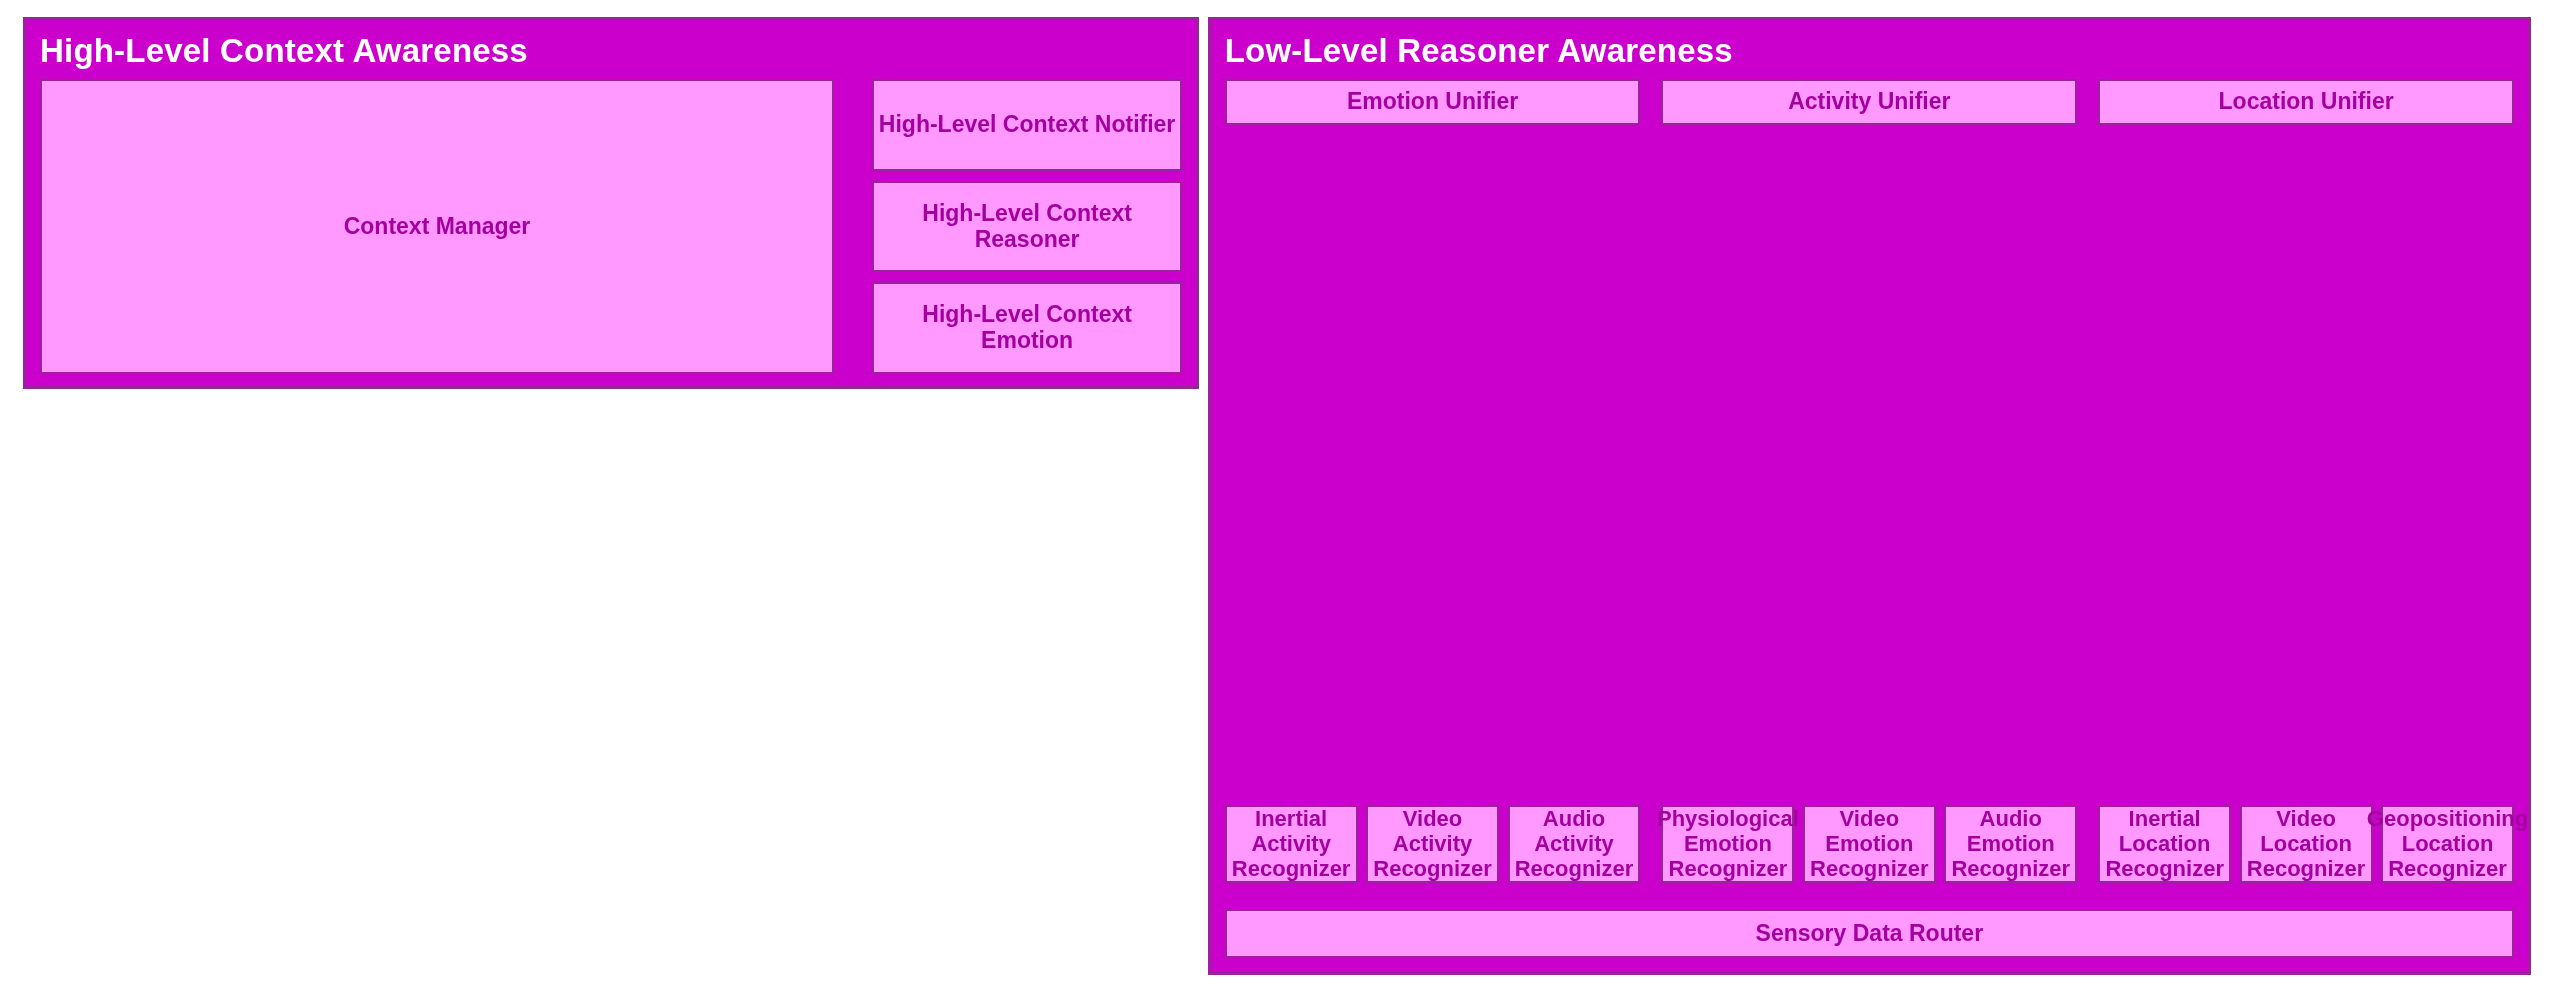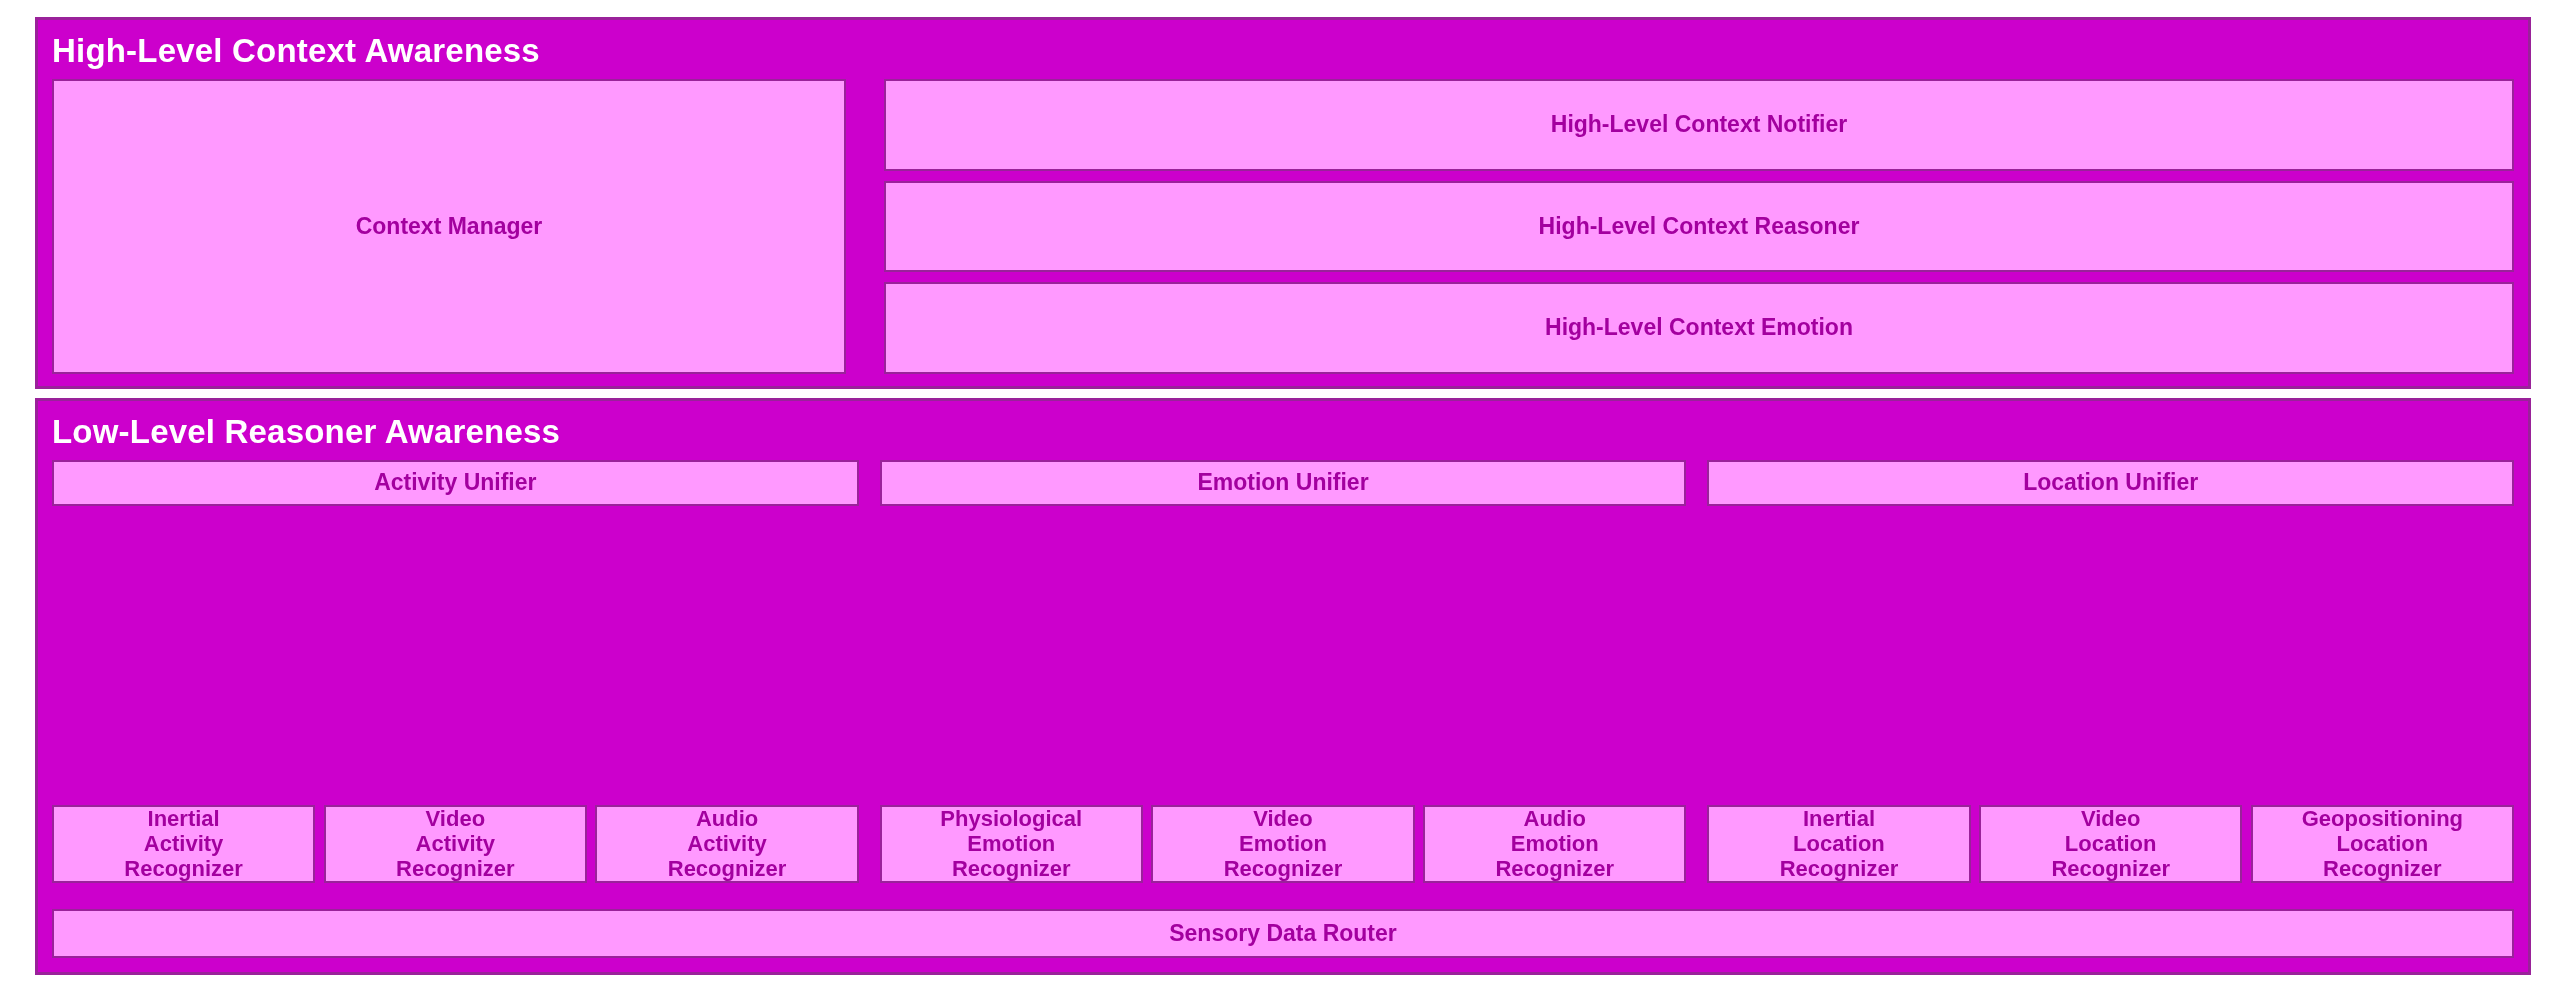--- a/index.html
+++ b/index.html
@@ -13,23 +13,23 @@
     font-family: "Liberation Sans", sans-serif;
     overflow: hidden;
   }
 
   .diagram {
     position: absolute;
     left: 0; top: 0;
     width: 2548px;
     height: 991px;
     box-sizing: border-box;
-    padding: 17px 17px 16px 35px;
-    display: flex;
-    flex-direction: column;
+    padding: 17px 17px 16px 23px;
+    display: flex;
+    flex-direction: row;
     gap: 8.5px;
   }
 
   
   .layer {
     background: #cc00cc;
     border: 3.1px solid #9a229a;
     box-sizing: border-box;
     display: flex;
     flex-direction: column;
@@ -156,22 +156,22 @@
     </div>
   </section>
 
   <section class="layer layer-low">
     <div class="layer-title">Low-Level Reasoner Awareness</div>
 
     <div class="low-body">
 
 
       <div class="unifier-row">
+        <div class="box">Emotion Unifier</div>
         <div class="box">Activity Unifier</div>
-        <div class="box">Emotion Unifier</div>
         <div class="box">Location Unifier</div>
       </div>
 
       <div class="recognizer-row">
 
         <div class="recognizer-group">
           <div class="box">Inertial<br>Activity<br>Recognizer</div>
           <div class="box">Video<br>Activity<br>Recognizer</div>
           <div class="box">Audio<br>Activity<br>Recognizer</div>
         </div>

